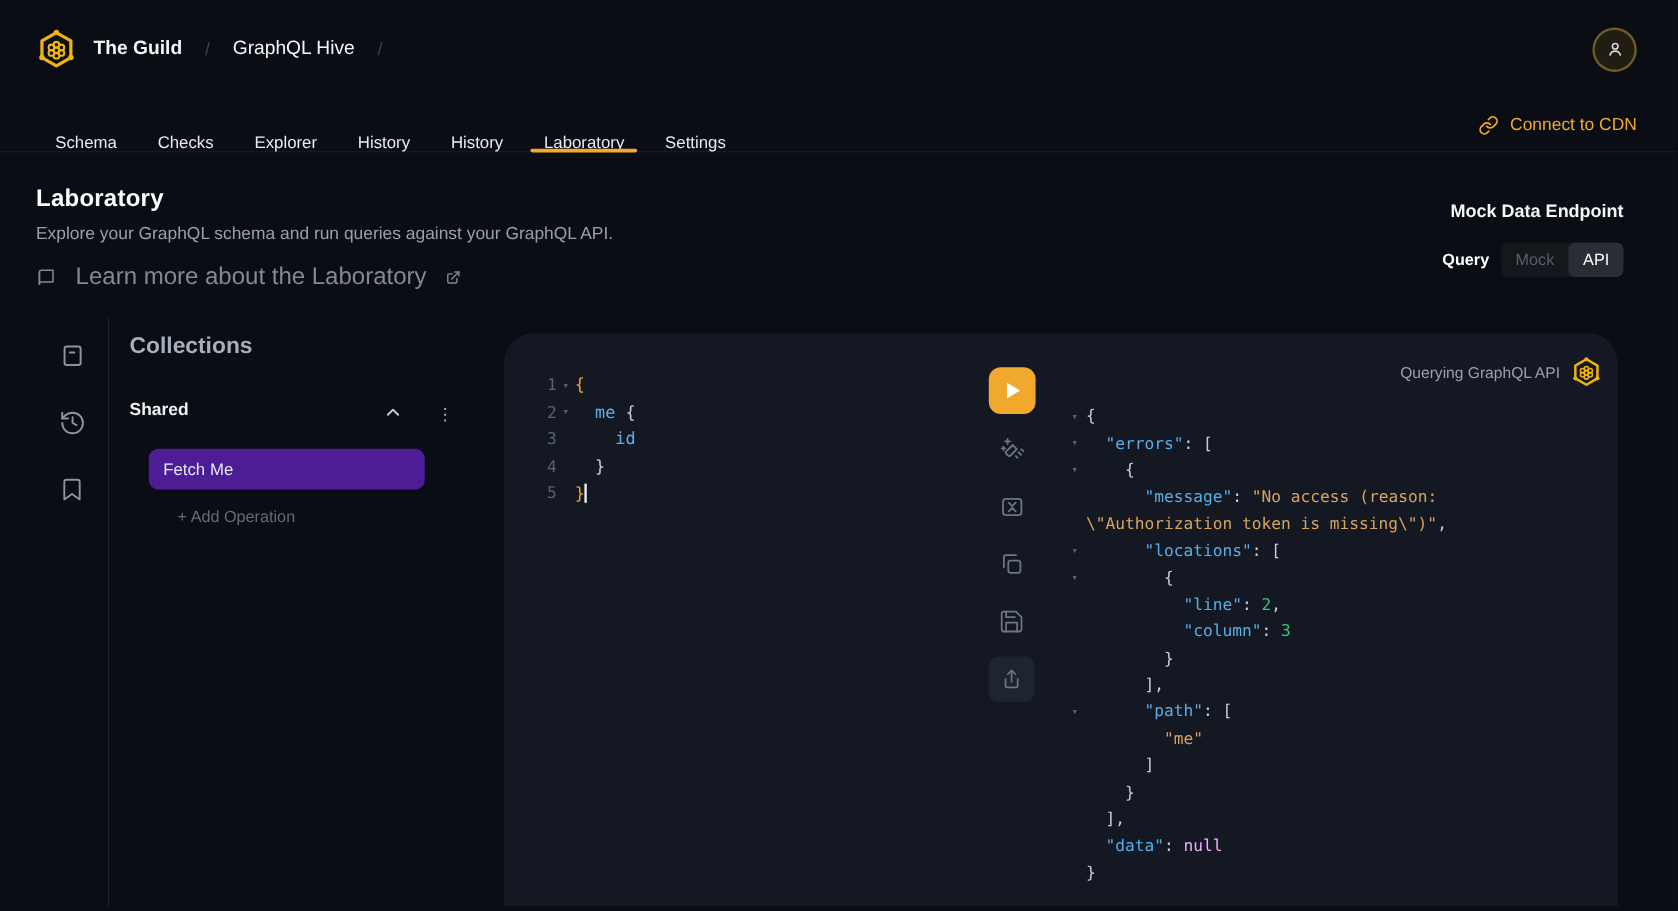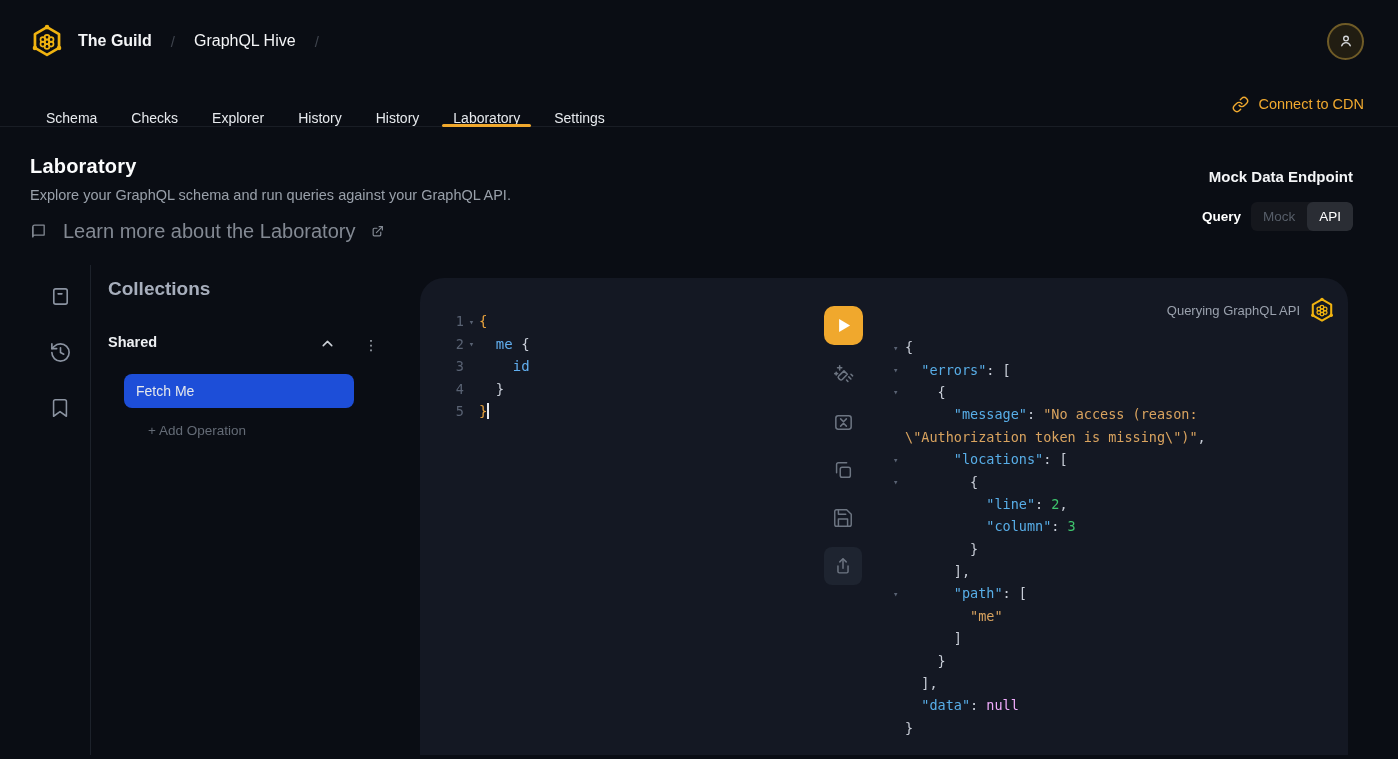--- a/index.html
+++ b/index.html
@@ -47,21 +47,21 @@
 
   
   .collections { position:absolute; left:108px; top:278px; width:274px; }
   .collections-title { font-size:19px; font-weight:700; color:#a7aebc; }
   .group-row { margin-top:34px; display:flex; }
   .group-label { font-size:14.5px; font-weight:600; color:#eef0f3; }
   .group-collapse { margin-left:auto; background:none; border:none; cursor:pointer; width:22px; height:22px; padding:0; }
   .group-collapse svg { stroke:#ccd0d7; }
   .group-menu { margin-left:24px; margin-right:2px; background:none; border:none; cursor:pointer; width:18px; height:22px; color:#aeb4bd; font-size:14px; letter-spacing:0; line-height:6px; }
   .citem { margin-top:18px; margin-left:16px; width:230px; height:34px; display:flex; align-items:center; padding-left:12px; border-radius:8px; font-size:14px; color:#e5e8ec; cursor:pointer; }
-  .citem.selected { background:#1d4ed8; }
+  .citem.selected { background:#4c1d95; }
   .add-op { margin-top:15px; margin-left:40px; font-size:13.5px; color:#646b76; cursor:pointer; background:none; border:none; font-family:inherit; }
 
   
   .editor-panel { position:absolute; left:420px; top:278px; width:928px; height:505px; background:#141823; border-radius:24px; }
   .code, .lnum, .fold, .rcode { font-family:"DejaVu Sans Mono", monospace; }
 
   .query-lines { position:absolute; left:28px; top:32px; }
   .qline { display:flex; height:22.5px; align-items:center; }
   .lnum { width:16px; text-align:right; font-size:13.5px; color:#596273; flex:0 0 auto; }
   .fold { width:15px; text-align:center; font-size:9px; color:#596273; flex:0 0 auto; padding-top:1px; }

